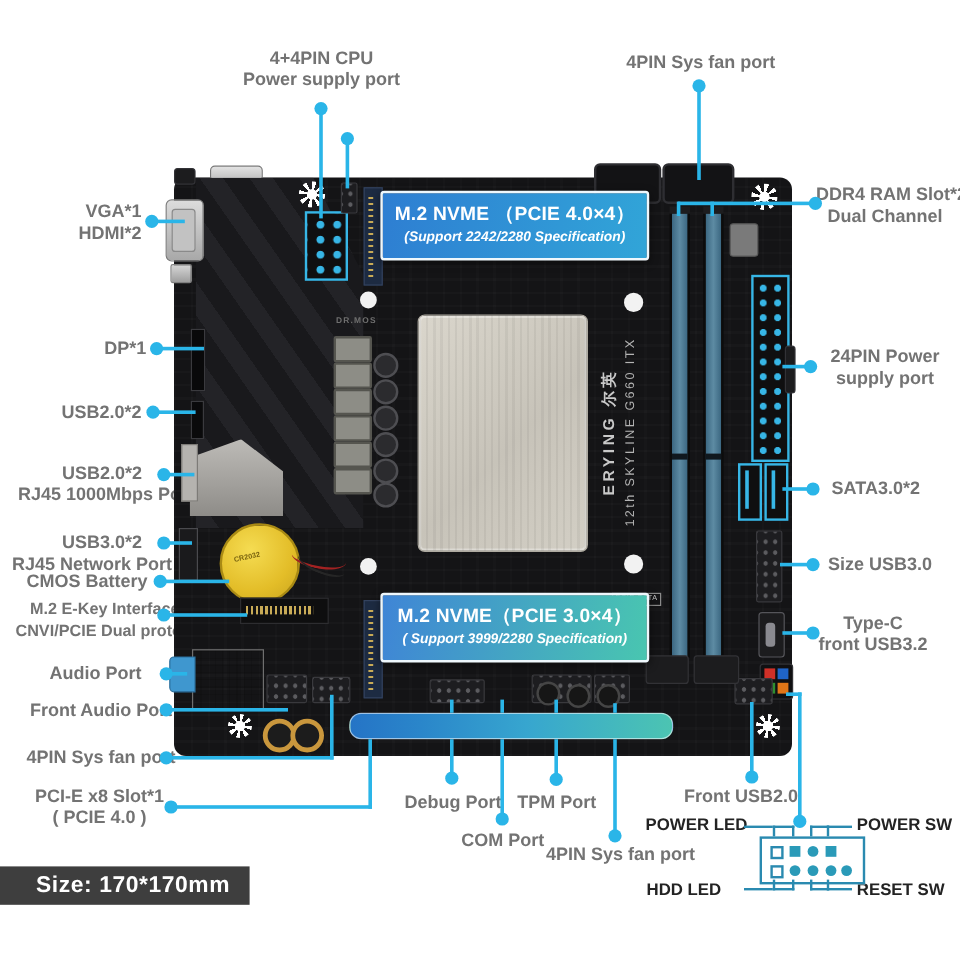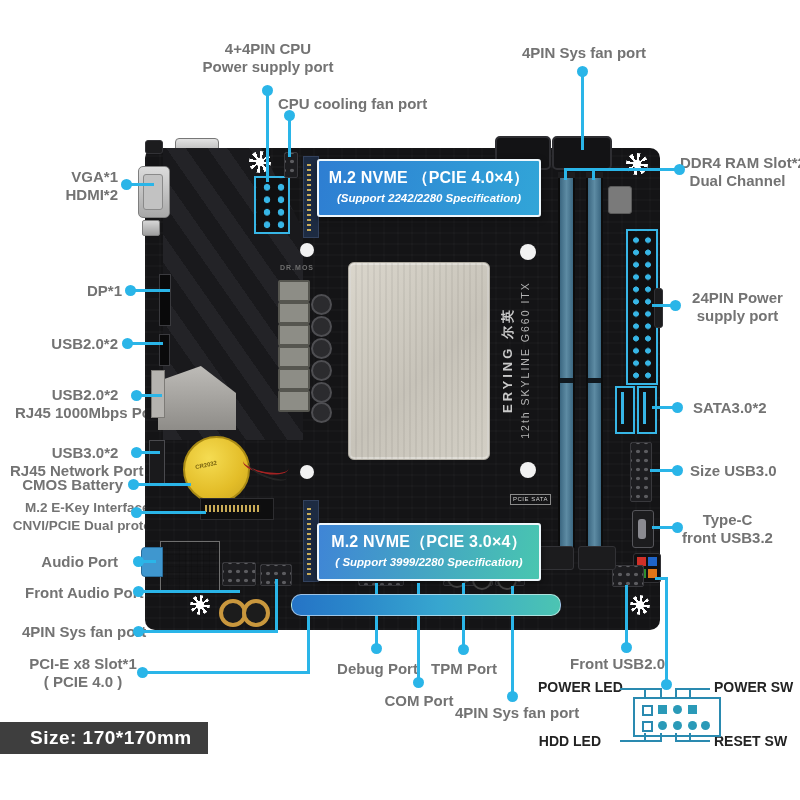--- a/index.html
+++ b/index.html
@@ -156,21 +156,21 @@
 
     <div class="conn-cyan pins-cpu" style="left:109px;top:28px;width:32px;height:54px;"></div>
     <div class="hdr" style="left:139px;top:4px;width:12px;height:24px;"></div>
 
     <div class="m2slot" style="left:158px;top:8px;"></div>
     <div class="m2slot" style="left:158px;top:352px;"></div>
     <div class="banner" style="top:11px;background:linear-gradient(100deg,#2e7ed2,#31a5d8);">
       <div class="t1">M.2 NVME （PCIE 4.0×4）</div>
       <div class="t2">(Support 2242/2280 Specification)</div>
     </div>
-    <div class="banner" style="top:375px;background:linear-gradient(100deg,#3f85d6,#49c6b0);">
+    <div class="banner" style="top:346px;background:linear-gradient(100deg,#3f85d6,#49c6b0);">
       <div class="t1">M.2 NVME（PCIE 3.0×4）</div>
       <div class="t2">( Support 3999/2280 Specification)</div>
     </div>
     <div class="badge-mini" style="left:365px;top:346px;">PCIE SATA</div>
 
     <div class="ram-slot" style="left:413px;top:30px;height:370px;"></div>
     <div class="ram-slot" style="left:441px;top:30px;height:370px;"></div>
     <div class="blk" style="left:463px;top:38px;width:22px;height:26px;background:#7a7a7a;border-color:#5a5a5a;"></div>
 
     <div class="conn-cyan pins-24" style="left:481px;top:81px;width:28px;height:152px;"></div>
@@ -206,21 +206,20 @@
     <div class="pcie-bar"></div>
   </div>
 
   <div class="lbl" style="left:183px;top:40px;width:170px;text-align:center;">
     <div>4+4PIN CPU</div>
     <div>Power supply port</div>
   </div>
   <div class="dot" style="left:262px;top:85px;"></div>
   <div class="cl-v" style="left:266px;top:90px;height:92px;"></div>
 
-  <div class="lbl" style="left:278px;top:95px;">CPU cooling fan port</div>
   <div class="dot" style="left:284px;top:110px;"></div>
   <div class="cl-v" style="left:288px;top:115px;height:42px;"></div>
 
   <div class="lbl" style="left:514px;top:44px;width:140px;text-align:center;">4PIN Sys fan port</div>
   <div class="dot" style="left:577px;top:66px;"></div>
   <div class="cl-v" style="left:581px;top:71px;height:79px;"></div>
 
   <div class="lbl" style="left:20px;top:168px;width:98px;text-align:right;">
     <div>VGA*1</div>
     <div>HDMI*2</div>

